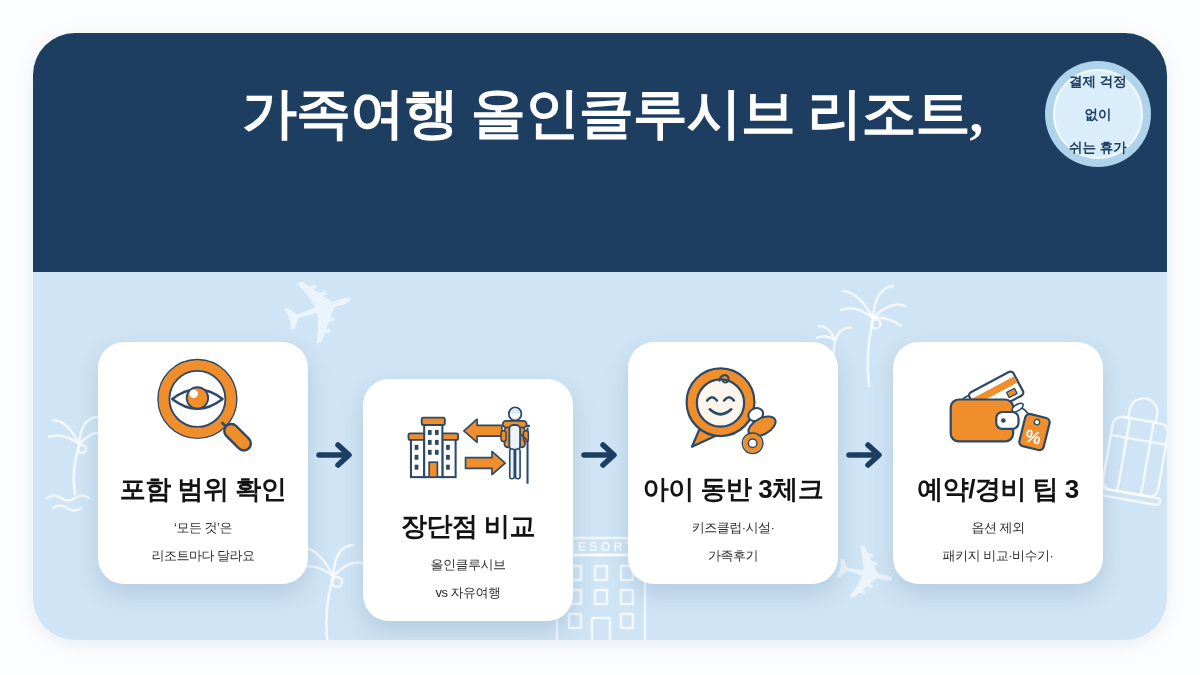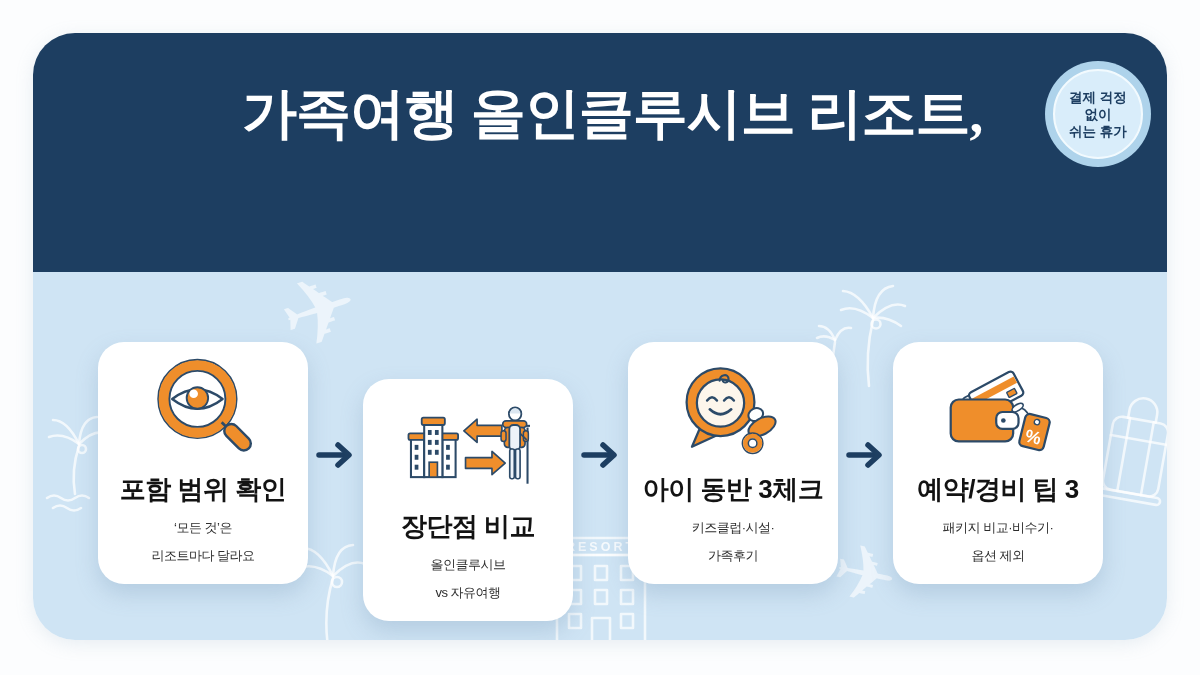--- a/index.html
+++ b/index.html
@@ -24,21 +24,21 @@
   }
   .badge{
     position:absolute;left:1012px;top:28px;width:106px;height:106px;
     border-radius:50%;background:#aed3eb;
     display:flex;align-items:center;justify-content:center;
   }
   .badge-inner{
     width:90px;height:90px;border-radius:50%;
     background:#d9edfa;border:2px solid #f2fafe;
     display:flex;flex-direction:column;align-items:center;justify-content:center;
-    color:#1d3e61;font-weight:bold;font-size:13.5px;line-height:17px;text-align:center;
+    color:#1d3e61;font-weight:bold;font-size:13.5px;line-height:17px;text-align:center;gap:16px;
   }
   .panel-body{
     position:relative;width:100%;height:368px;background:#cfe4f4;
   }
   .deco{position:absolute;pointer-events:none;}
   .deco svg{display:block;}
   .deco-stroke{stroke:rgba(255,255,255,.72);fill:none;stroke-width:2.6;stroke-linecap:round;stroke-linejoin:round;}
   .plane-glyph{
     color:rgba(255,255,255,.6);font-family:"DejaVu Sans",sans-serif;
   }
@@ -292,20 +292,20 @@
             </g>
             <g transform="rotate(14 106 78)">
               <rect x="92" y="60" width="28" height="37" rx="5" fill="#ef8e2b" stroke="#2c4a68" stroke-width="2.5"></rect>
               <circle cx="106" cy="67" r="3" fill="#ffffff" stroke="#2c4a68" stroke-width="1.5"></circle>
               <text x="106" y="91" text-anchor="middle" font-size="20" font-weight="bold" fill="#ffffff" font-family="Liberation Sans, DejaVu Sans, sans-serif">%</text>
             </g>
           </svg>
         </div>
         <div class="card-title">예약/경비 팁 3</div>
         <div class="card-desc">
+          <div>옵션 제외</div>
           <div>패키지 비교·비수기·</div>
-          <div>옵션 제외</div>
         </div>
       </div>
 
     </div>
   </div>
 </div>
 
 </body></html>

